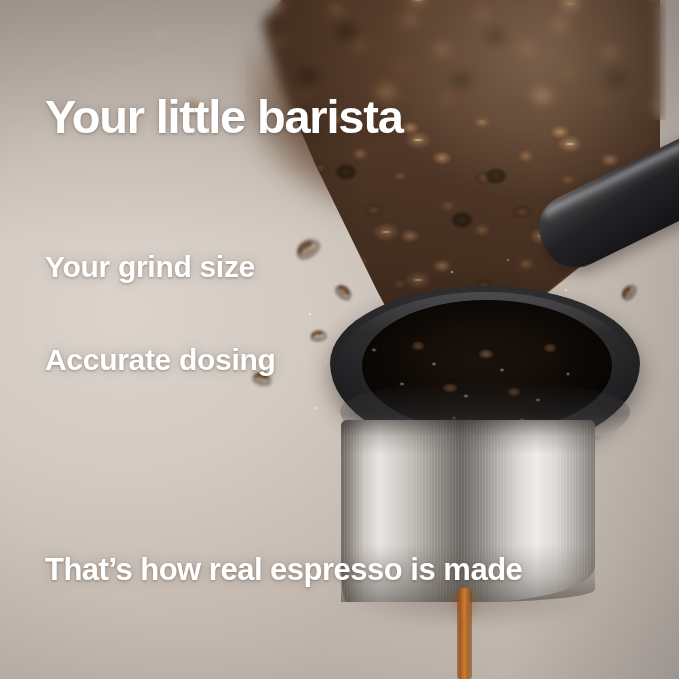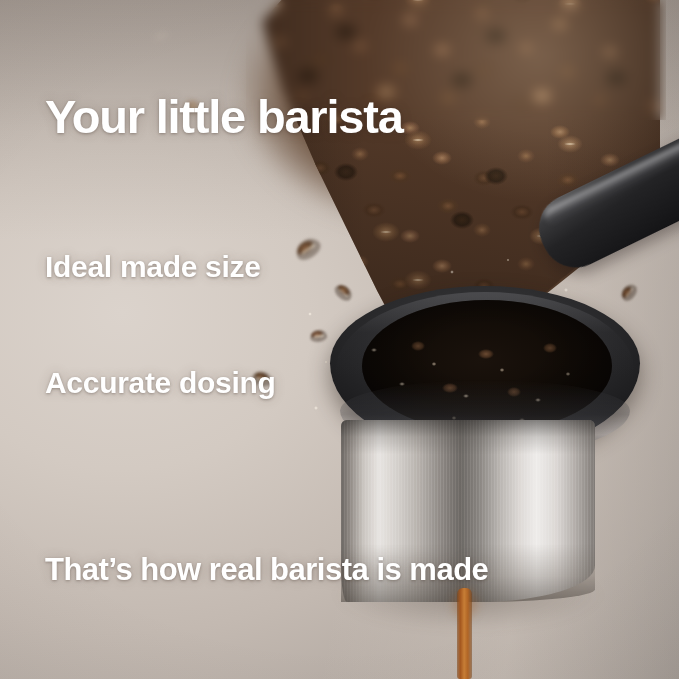--- a/index.html
+++ b/index.html
@@ -291,21 +291,21 @@
     filter:blur(3px);
   }
 
   
   .txt{position:absolute;color:#ffffff;font-weight:bold;letter-spacing:-.2px;
        text-shadow:0 1px 3px rgba(60,48,40,.38), 0 0 12px rgba(80,66,56,.22);}
   #headline{left:45px;top:93px;font-size:47px;line-height:1;letter-spacing:-1.2px;}
   .feature{font-size:30px;line-height:1;letter-spacing:-.3px;left:45px;}
   #f0{top:252px;}
   #f1{top:307px;}
-  #f2{top:368px;}
+  #f2{top:345px;}
   #tagline{left:45px;top:554px;font-size:31px;line-height:1;letter-spacing:-.5px;}
 </style>
 </head>
 <body>
 
 <div id="stage">
 
   <div class="bg-base"></div>
   <div class="bg-warmright"></div>
   <div class="bg-topdark"></div>
@@ -396,18 +396,18 @@
     <div class="steel-brush"></div>
     <div class="steel-top"></div>
     <div class="steel-bottom"></div>
   </div>
 
   <div class="espresso-glow"></div>
   <div class="espresso"></div>
 
   <div class="txt" id="headline">Your little barista</div>
 
-  <div class="txt feature" id="f0">Ideal made size</div>
+  <div class="txt feature" id="f0">Your grind size</div>
   <div class="txt feature" id="f2">Accurate dosing</div>
 
-  <div class="txt" id="tagline">That’s how real barista is made</div>
+  <div class="txt" id="tagline">That’s how real espresso is made</div>
 
 </div>
 
 </body></html>

